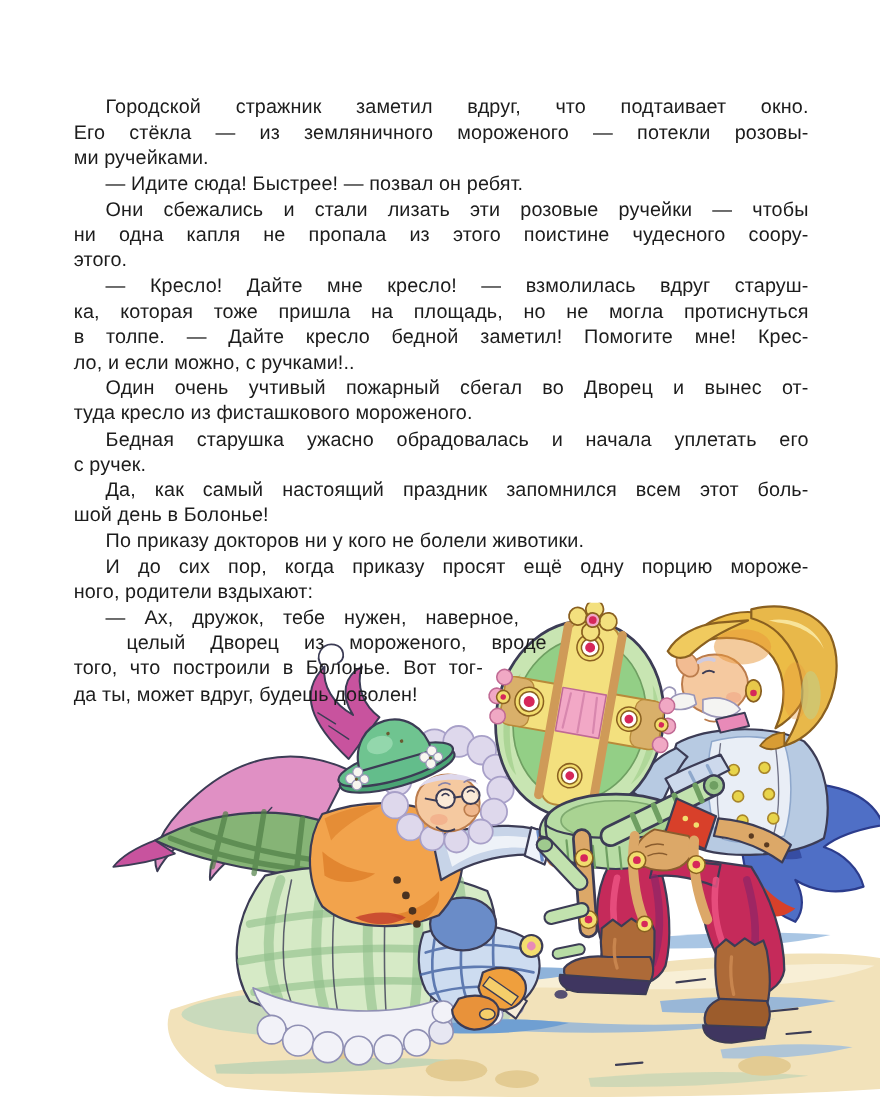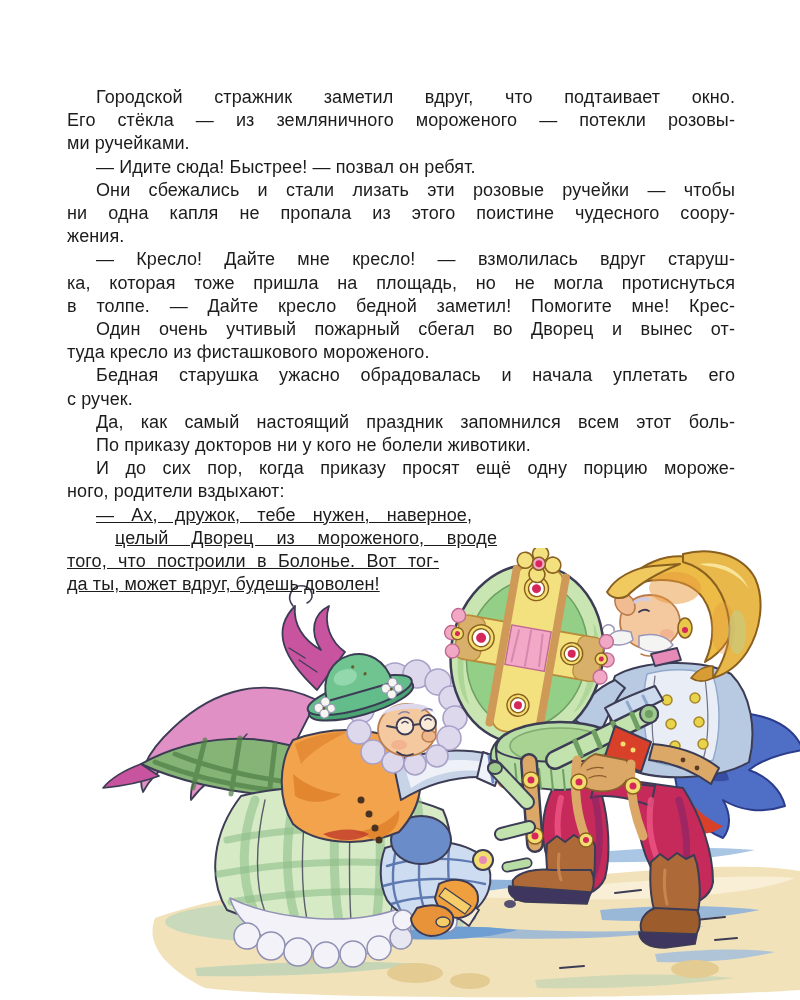--- a/index.html
+++ b/index.html
@@ -34,46 +34,48 @@
         <div class="line first">Городской стражник заметил вдруг, что подтаивает окно.</div>
         <div class="line">Его стёкла — из земляничного мороженого — потекли розовы-</div>
         <div class="line last">ми ручейками.</div>
       </div>
       <div class="para">
         <div class="line first last">— Идите сюда! Быстрее! — позвал он ребят.</div>
       </div>
       <div class="para">
         <div class="line first">Они сбежались и стали лизать эти розовые ручейки — чтобы</div>
         <div class="line">ни одна капля не пропала из этого поистине чудесного соору-</div>
-        <div class="line last">жения.</div>
+        <div class="line last">этого.</div>
       </div>
       <div class="para">
         <div class="line first">— Кресло! Дайте мне кресло! — взмолилась вдруг старуш-</div>
         <div class="line">ка, которая тоже пришла на площадь, но не могла протиснуться</div>
         <div class="line">в толпе. — Дайте кресло бедной заметил! Помогите мне! Крес-</div>
+        <div class="line last">ло, и если можно, с ручками!..</div>
       </div>
       <div class="para">
         <div class="line first">Один очень учтивый пожарный сбегал во Дворец и вынес от-</div>
         <div class="line last">туда кресло из фисташкового мороженого.</div>
       </div>
       <div class="para">
         <div class="line first">Бедная старушка ужасно обрадовалась и начала уплетать его</div>
         <div class="line last">с ручек.</div>
       </div>
       <div class="para">
         <div class="line first">Да, как самый настоящий праздник запомнился всем этот боль-</div>
+        <div class="line last">шой день в Болонье!</div>
       </div>
       <div class="para">
         <div class="line first last">По приказу докторов ни у кого не болели животики.</div>
       </div>
       <div class="para">
         <div class="line first">И до сих пор, когда приказу просят ещё одну порцию мороже-</div>
         <div class="line last">ного, родители вздыхают:</div>
       </div>
-      <div class="para" style="width: 405px; text-decoration: underline;">
+      <div class="para" style="width: 405px;">
         <div class="line first" style="width: 405px;">— Ах, дружок, тебе нужен, наверное,</div>
         <div class="line" style="width: 382px; margin-left: 48px;">целый Дворец из мороженого, вроде</div>
         <div class="line" style="width: 372px;">того, что построили в Болонье. Вот тог-</div>
         <div class="line last" style="width: 340px;">да ты, может вдруг, будешь доволен!</div>
       </div>
     </div>
 
   <div class="illustration">
     <svg width="745" height="450" viewBox="0 0 745 450" xmlns="http://www.w3.org/2000/svg">
 

